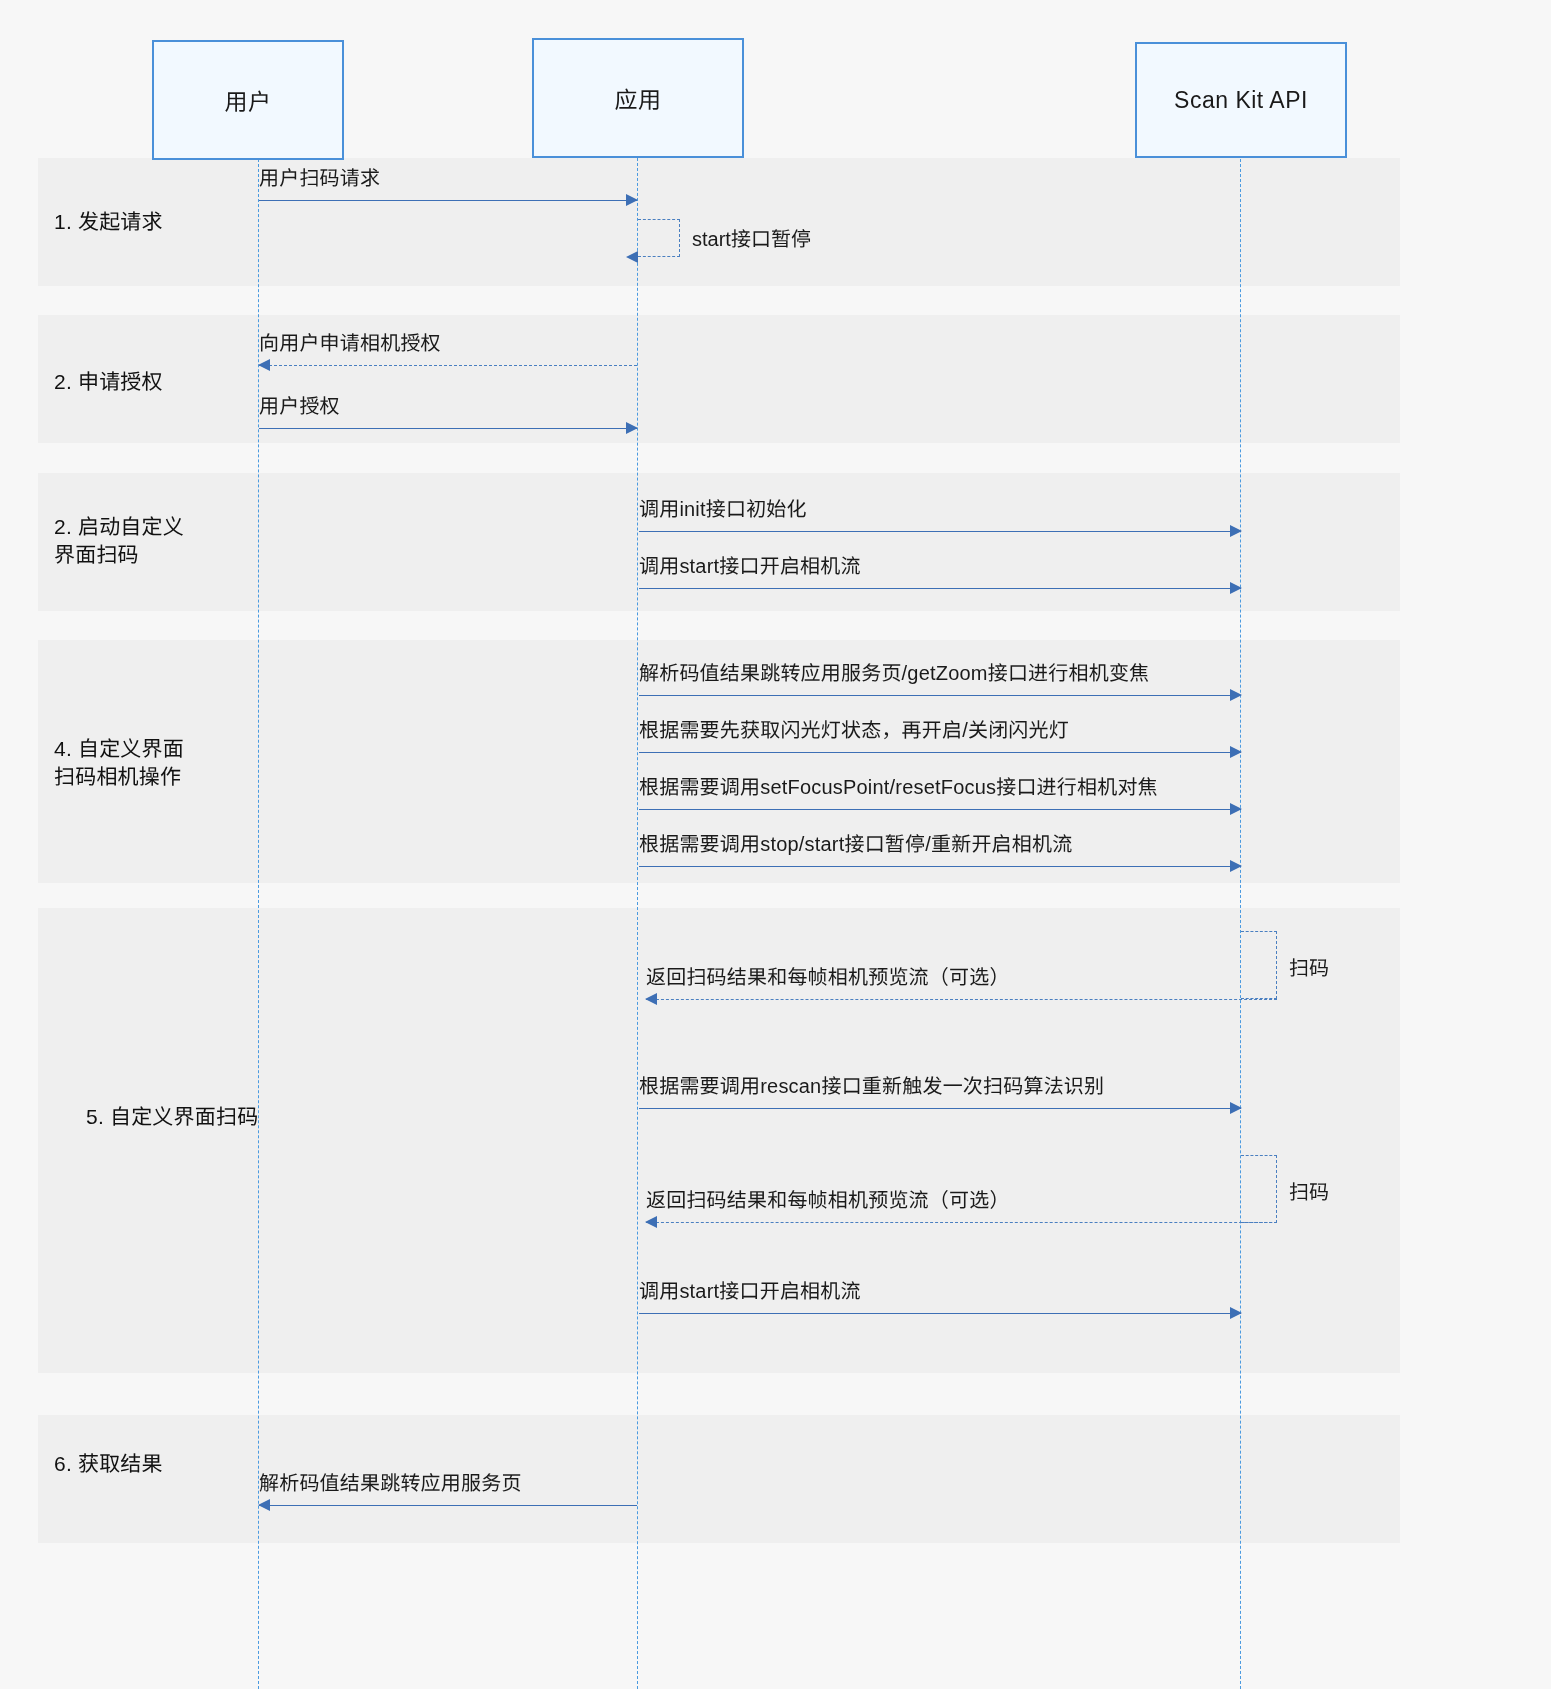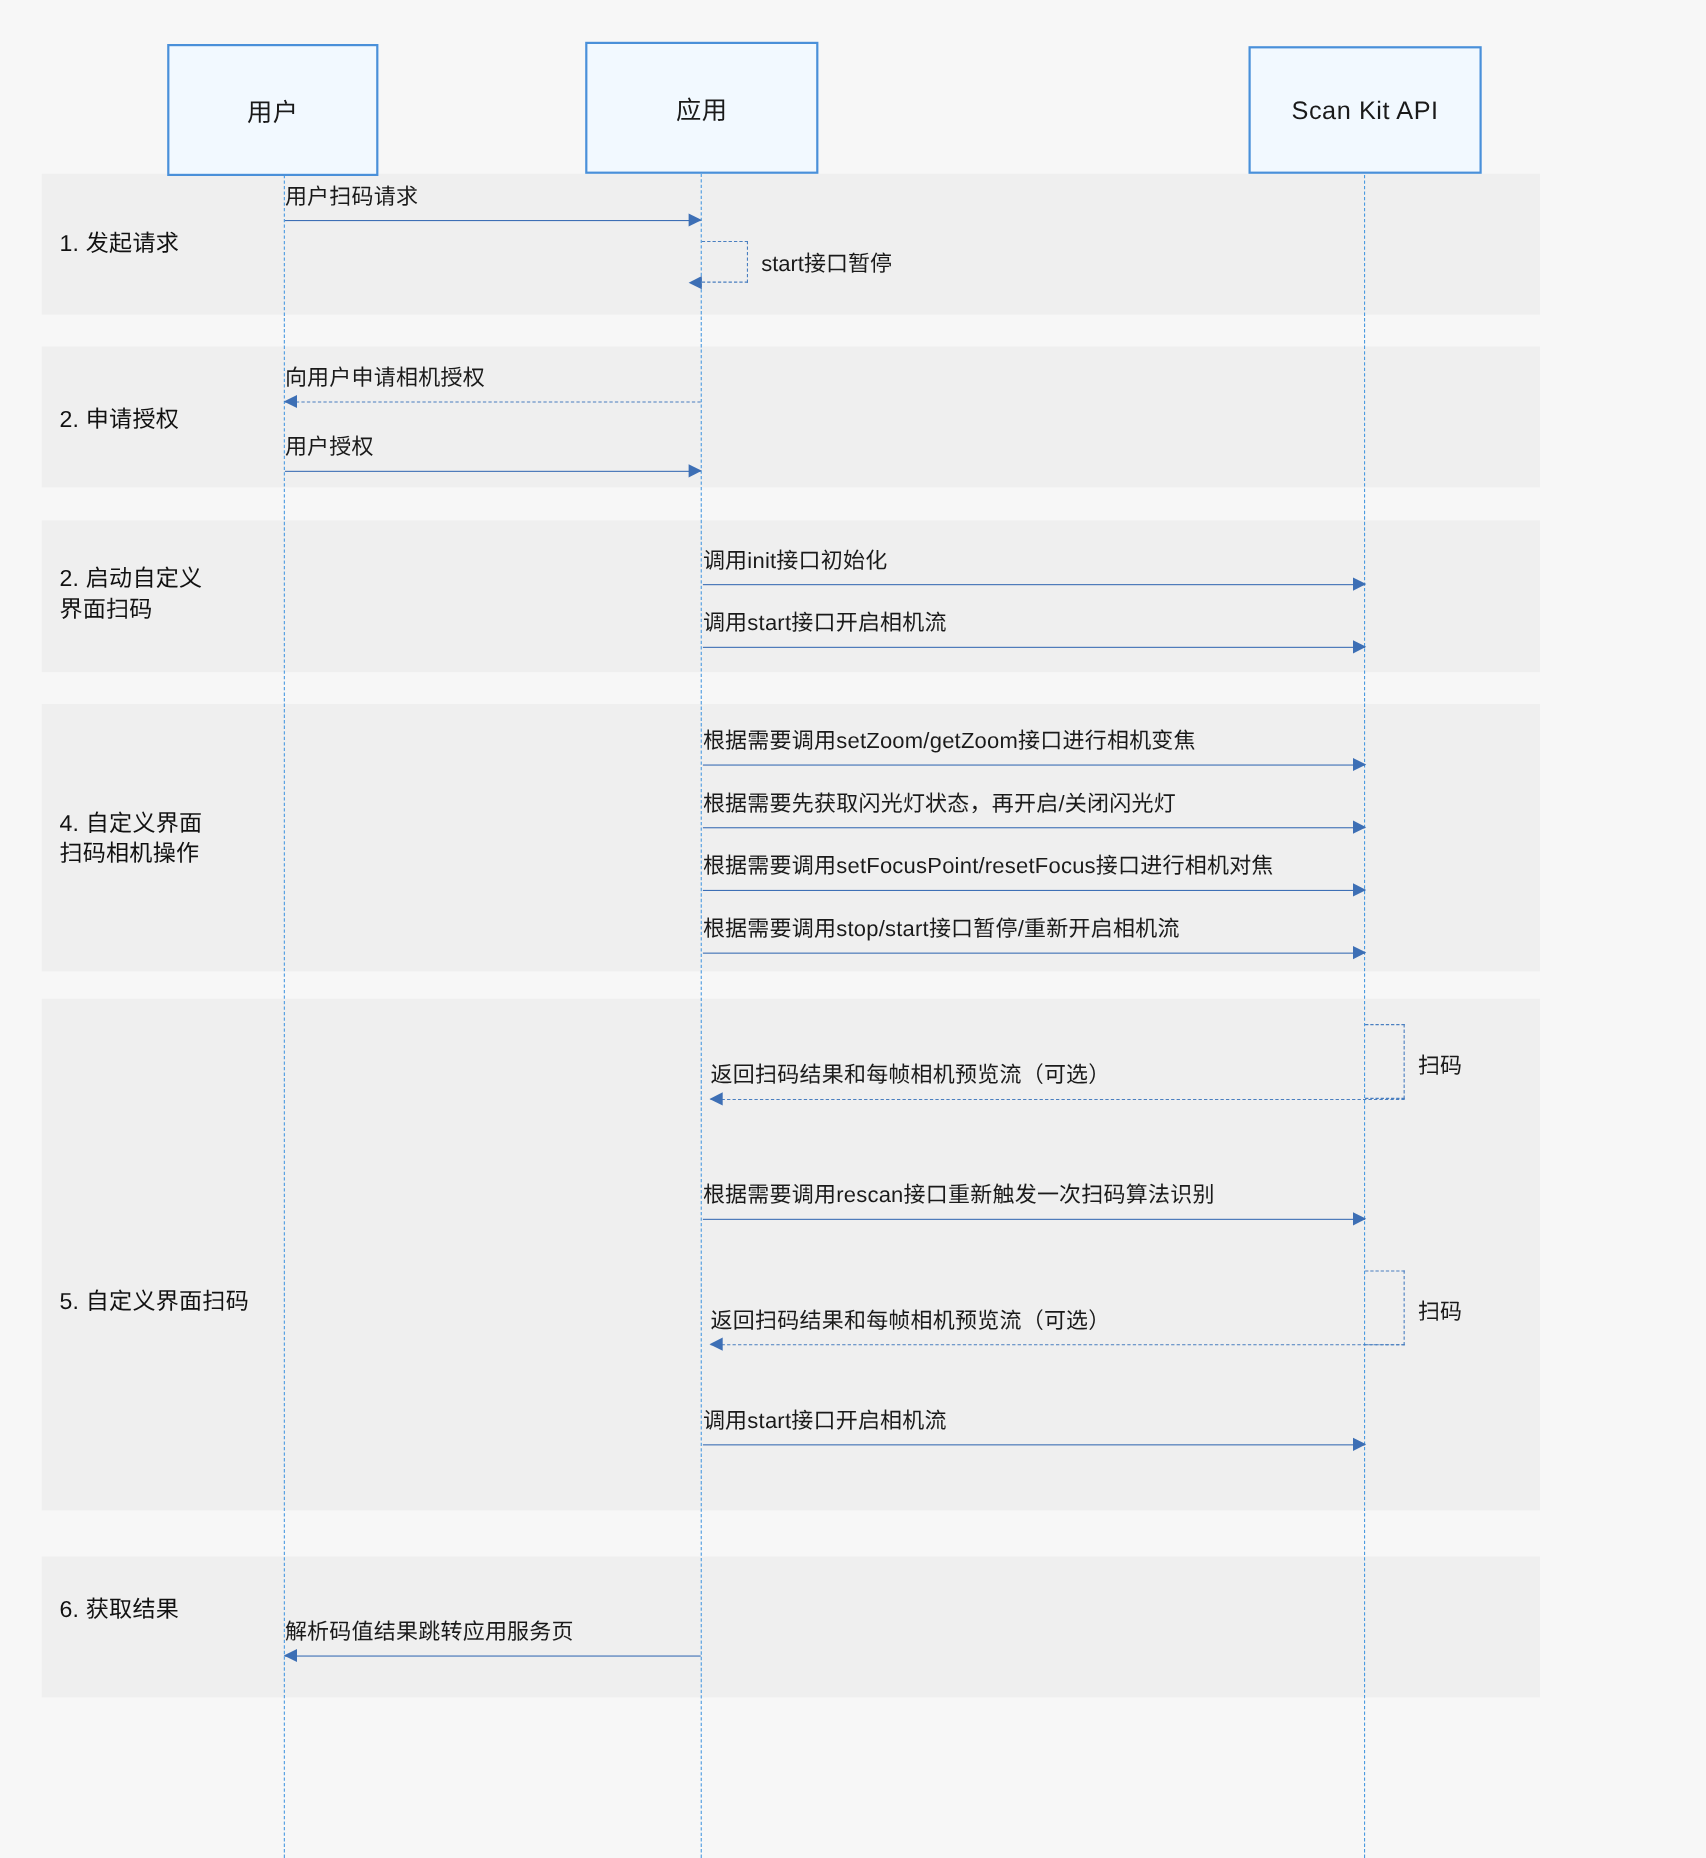--- a/index.html
+++ b/index.html
@@ -139,21 +139,21 @@
   <div class="band" style="top:640px;height:243px;"></div>
   <div class="band" style="top:908px;height:465px;"></div>
   <div class="band" style="top:1415px;height:128px;"></div>
 
   <div class="band-label" style="top:208px;">1. 发起请求</div>
   <div class="band-label" style="top:368px;">2. 申请授权</div>
   <div class="band-label" style="top:513px;">2. 启动自定义
 界面扫码</div>
   <div class="band-label" style="top:735px;">4. 自定义界面
 扫码相机操作</div>
-  <div class="band-label" style="top:1170px;">5. 自定义界面扫码</div>
+  <div class="band-label" style="top:1103px;margin-left:32px;">5. 自定义界面扫码</div>
   <div class="band-label" style="top:1450px;">6. 获取结果</div>
 
   <div class="lifeline" style="left:258px;top:159px;height:1530px;"></div>
   <div class="lifeline" style="left:637px;top:158px;height:1531px;"></div>
   <div class="lifeline" style="left:1240px;top:159px;height:1530px;"></div>
 
   <div class="actor" style="left:152px;top:40px;width:192px;height:120px;">
     <span class="actor-label">用户</span>
   </div>
   <div class="actor" style="left:1135px;top:42px;width:212px;height:116px;">
@@ -194,21 +194,21 @@
 
   <div class="msg to-right" style="left:639px;top:588px;width:602px;">
     <div class="line"></div>
     <div class="head"></div>
     <div class="caption">调用start接口开启相机流</div>
   </div>
 
   <div class="msg to-right" style="left:639px;top:695px;width:602px;">
     <div class="line"></div>
     <div class="head"></div>
-    <div class="caption">根据需要调用setZoom/getZoom接口进行相机变焦</div>
+    <div class="caption">解析码值结果跳转应用服务页/getZoom接口进行相机变焦</div>
   </div>
 
   <div class="msg to-right" style="left:639px;top:752px;width:602px;">
     <div class="line"></div>
     <div class="head"></div>
     <div class="caption">根据需要先获取闪光灯状态，再开启/关闭闪光灯</div>
   </div>
 
   <div class="msg to-right" style="left:639px;top:809px;width:602px;">
     <div class="line"></div>

